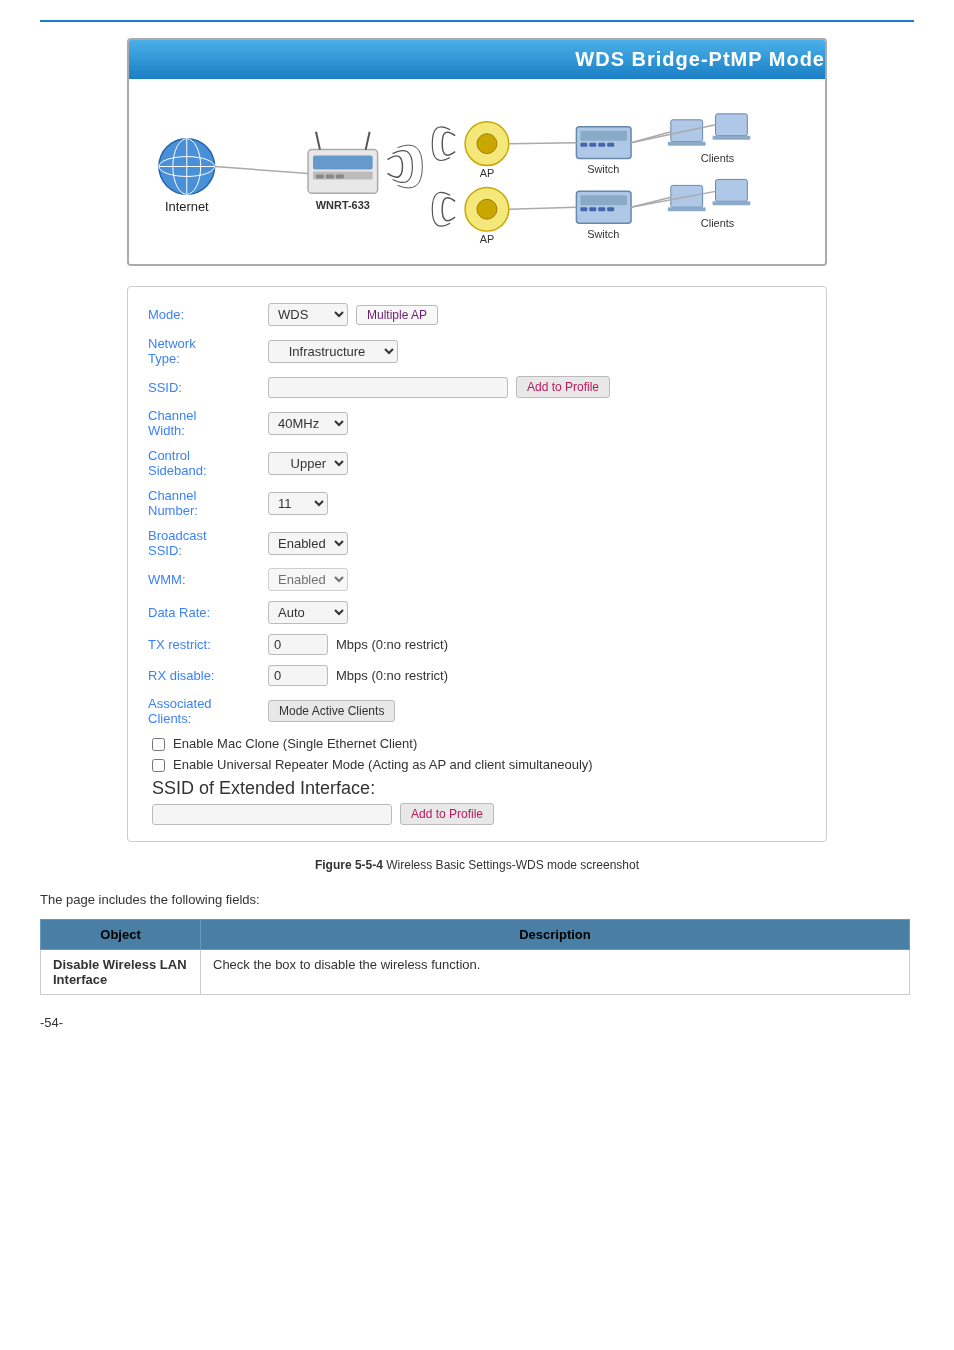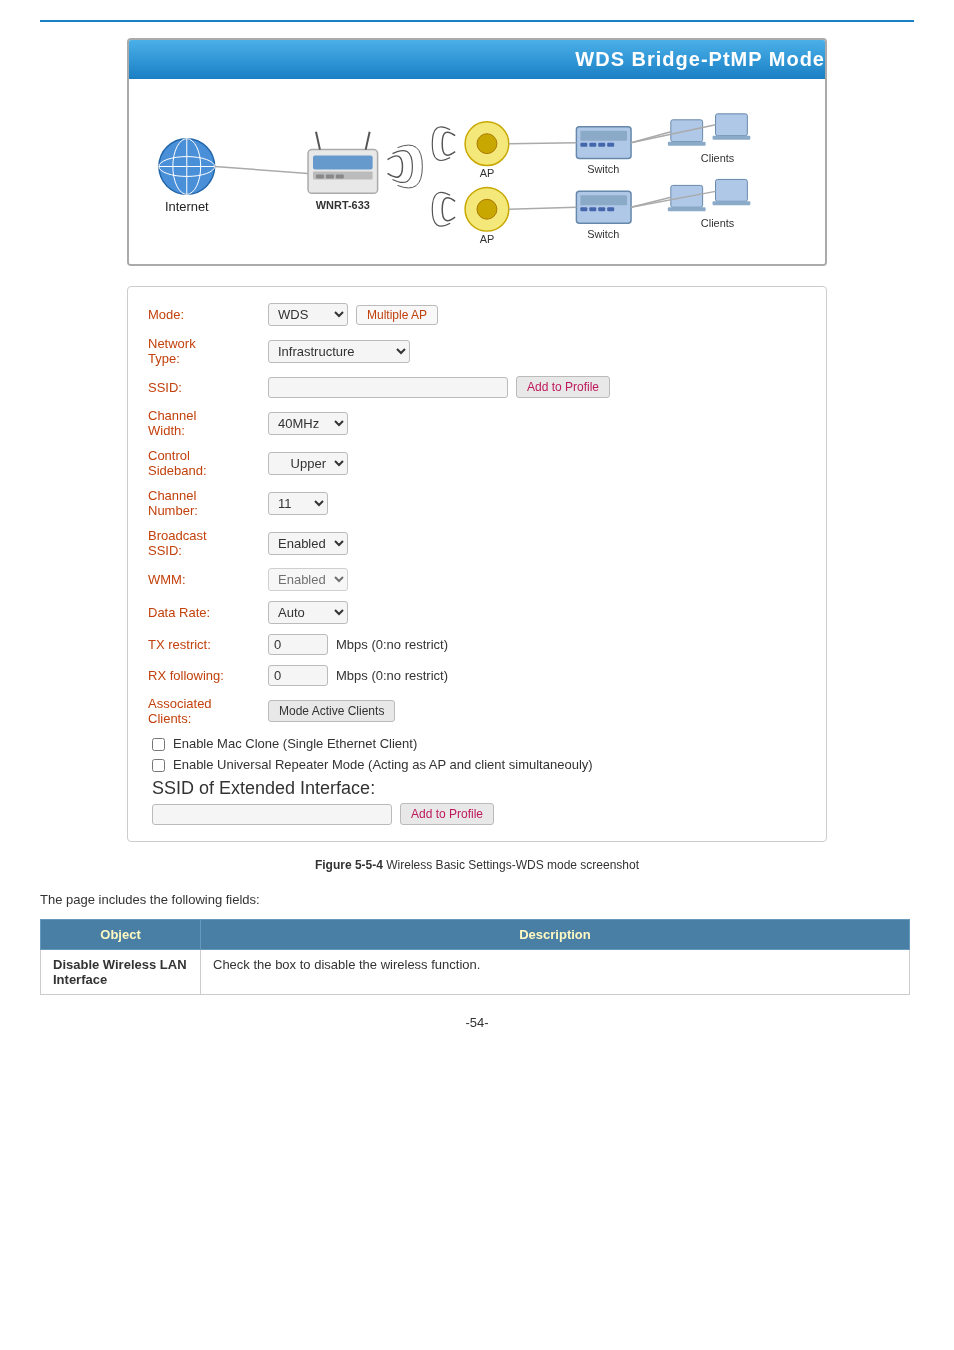--- a/index.html
+++ b/index.html
@@ -59,39 +59,39 @@
       margin-bottom: 16px;
     }
     .form-row {
       display: flex;
       align-items: center;
       margin-bottom: 10px;
     }
     .form-label {
       width: 120px;
       min-width: 120px;
-      color: #c2410c;
+      color: #3b82f6;
       font-size: 13px;
     }
     .form-control-area {
       flex: 1;
       display: flex;
       align-items: center;
       gap: 8px;
     }
     select, input[type="text"], input[type="number"] {
       border: 1px solid #bbb;
       border-radius: 3px;
       padding: 2px 5px;
       font-size: 13px;
       background: #f5f5f5;
       color: #333;
     }
     .select-wds { width: 80px; }
-    .select-net { width: 142px; }
+    .select-net { width: 130px; text-align: center; }
     .select-ch { width: 80px; }
     .select-ctrl { width: 80px; text-align: right; }
     .select-chnum { width: 60px; }
     .select-bc { width: 80px; }
     .select-wmm { width: 80px; }
     .select-data { width: 80px; }
     .input-ssid { width: 240px; }
     .input-small { width: 60px; }
     .btn-add-profile {
       background: #e8e8e8;
@@ -109,21 +109,21 @@
       padding: 3px 10px;
       font-size: 12px;
       cursor: pointer;
       color: #333;
     }
     .multiple-ap-box {
       border: 1px solid #bbb;
       border-radius: 3px;
       padding: 2px 10px;
       font-size: 12px;
-      color: #c2410c;
+      color: #701a75;
       background: #f8f8f8;
     }
     .text-mbps {
       font-size: 13px;
       color: #333;
     }
     .checkbox-row {
       display: flex;
       align-items: flex-start;
       margin-bottom: 6px;
@@ -170,21 +170,21 @@
 
     
     .info-table {
       width: 100%;
       max-width: 870px;
       border-collapse: collapse;
       margin-bottom: 20px;
     }
     .info-table th {
       background: #4a7fa5;
-      color: #fef9c3;
+      color: #000000;
       font-weight: bold;
       padding: 7px 12px;
       text-align: center;
       border: 1px solid #6699bb;
       font-size: 13px;
     }
     .info-table td {
       padding: 7px 12px;
       border: 1px solid #ccc;
       vertical-align: top;
@@ -196,21 +196,21 @@
     .info-table tr:nth-child(odd) td {
       background: #fff;
     }
     .col-obj {
       width: 160px;
       font-weight: bold;
     }
 
     
     .page-number {
-      text-align: center;
+      text-align: left;
       font-size: 13px;
       margin-top: 10px;
     }
 
     
     .top-divider {
       border: none;
       border-top: 2px solid #1a7fc4;
       margin-bottom: 16px;
     }
@@ -391,21 +391,21 @@
 
   <div class="form-row">
     <div class="form-label">TX restrict:</div>
     <div class="form-control-area">
       <input type="text" class="input-small" value="0" style="">
       <span class="text-mbps">Mbps (0:no restrict)</span>
     </div>
   </div>
 
   <div class="form-row">
-    <div class="form-label">RX following:</div>
+    <div class="form-label">RX disable:</div>
     <div class="form-control-area">
       <input type="text" class="input-small" value="0" style="">
       <span class="text-mbps">Mbps (0:no restrict)</span>
     </div>
   </div>
 
   <div class="form-row">
     <div class="form-label">Associated<br>Clients:</div>
     <div class="form-control-area">
       <button class="btn-show-clients">Mode Active Clients</button>

